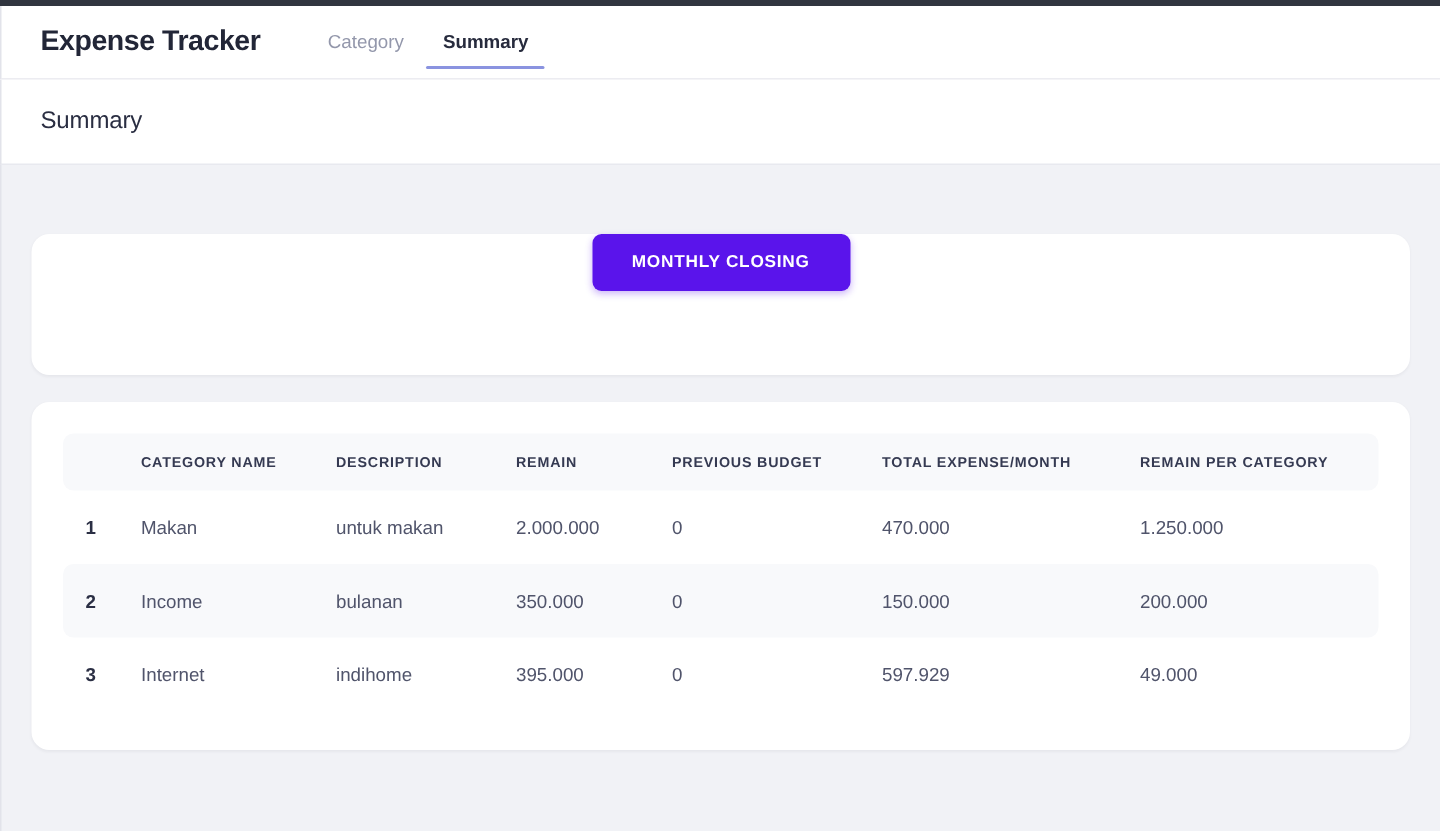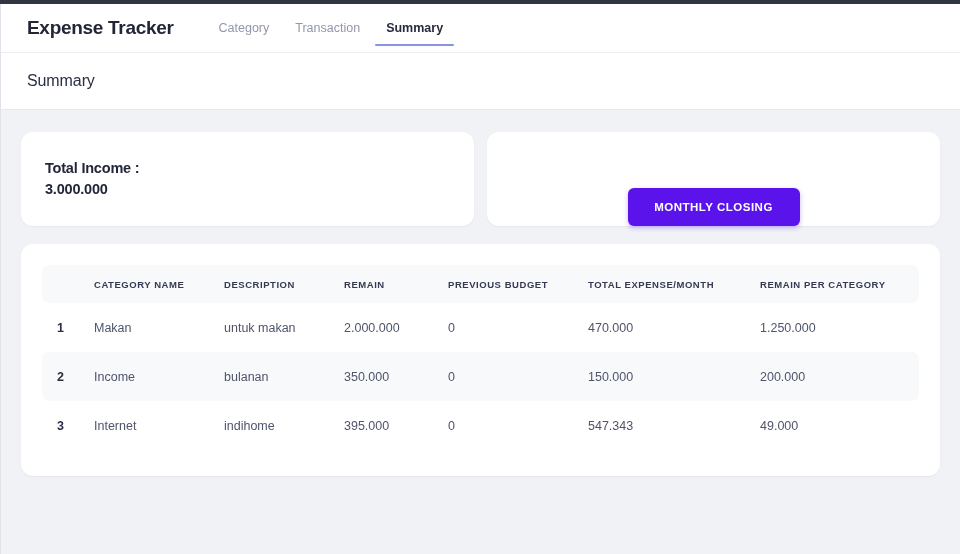--- a/index.html
+++ b/index.html
@@ -139,21 +139,22 @@
     font-size: 14.5px;
     font-weight: bold;
     color: #222637;
     line-height: 1.45;
     letter-spacing: -0.2px;
     white-space: nowrap;
   }
 
   .card.action {
     align-items: center;
-    justify-content: flex-end;
+    justify-content: flex-start;
+    margin-top: 24px;
   }
 
   .btn-primary {
     background: #5a14eb;
     color: #ffffff;
     border: none;
     border-radius: 6px;
     height: 38px;
     width: 172px;
     font-family: "Liberation Sans", sans-serif;
@@ -229,41 +230,34 @@
 
   <div class="top-strip"></div>
 
   <div class="header">
     <div class="brand">Expense Tracker</div>
 
     <div class="nav">
       <div class="nav-tab">
         <span>Category</span>
       </div>
-      <div class="nav-tab">
-        <span>Transaction</span>
-      </div>
       <div class="nav-tab active">
         <span>Summary</span>
       </div>
     </div>
   </div>
 
   <div class="titlebar">
     <div class="page-title">Summary</div>
   </div>
 
   <div class="content">
 
     <div class="cards">
 
-      <div class="card">
-        <div class="card-line">Total Income :</div>
-        <div class="card-line">3.000.000</div>
-      </div>
 
 
 
       <div class="card action">
         <button class="btn-primary">MONTHLY CLOSING</button>
       </div>
 
     </div>
 
     <div class="table-card">
@@ -300,21 +294,21 @@
             <td class="c-texp">150.000</td>
             <td class="c-rem">200.000</td>
           </tr>
 
           <tr>
             <td class="idx c-idx">3</td>
             <td class="c-name">Internet</td>
             <td class="c-desc">indihome</td>
             <td class="c-bud">395.000</td>
             <td class="c-prev">0</td>
-            <td class="c-texp">547.343</td>
+            <td class="c-texp">597.929</td>
             <td class="c-rem">49.000</td>
           </tr>
 
         </tbody>
       </table>
     </div>
 
   </div>
 </div>
 

